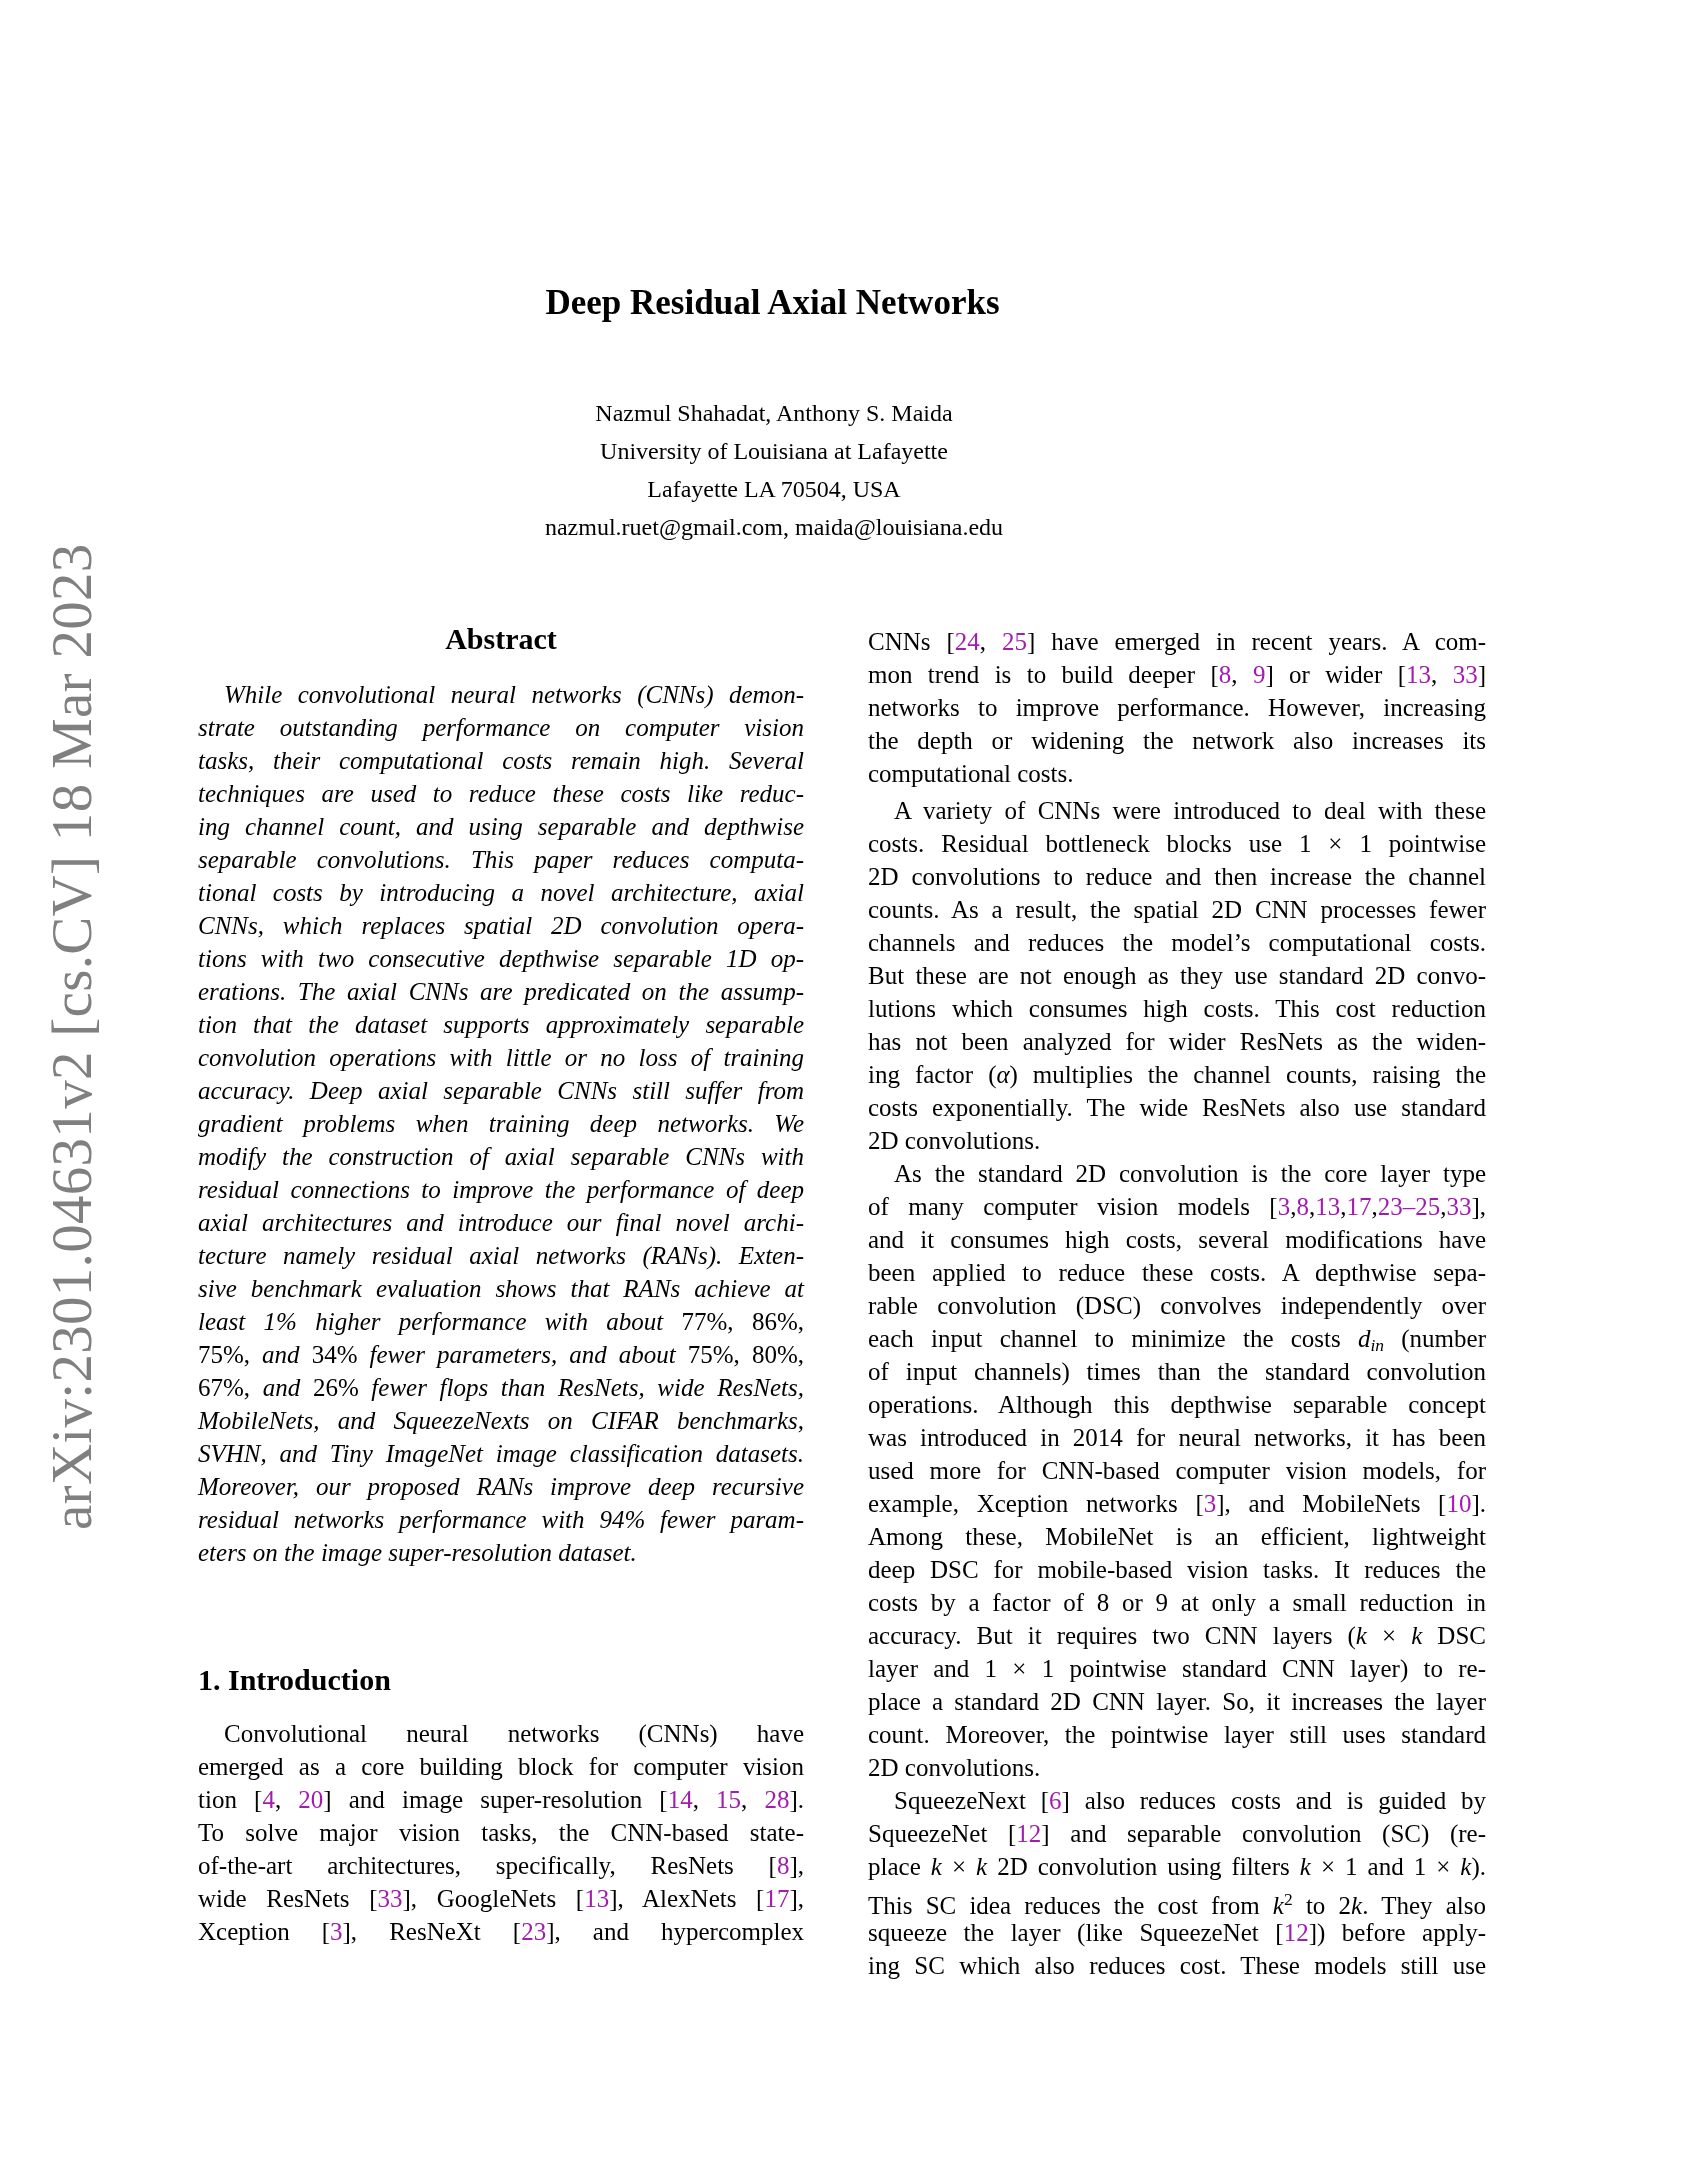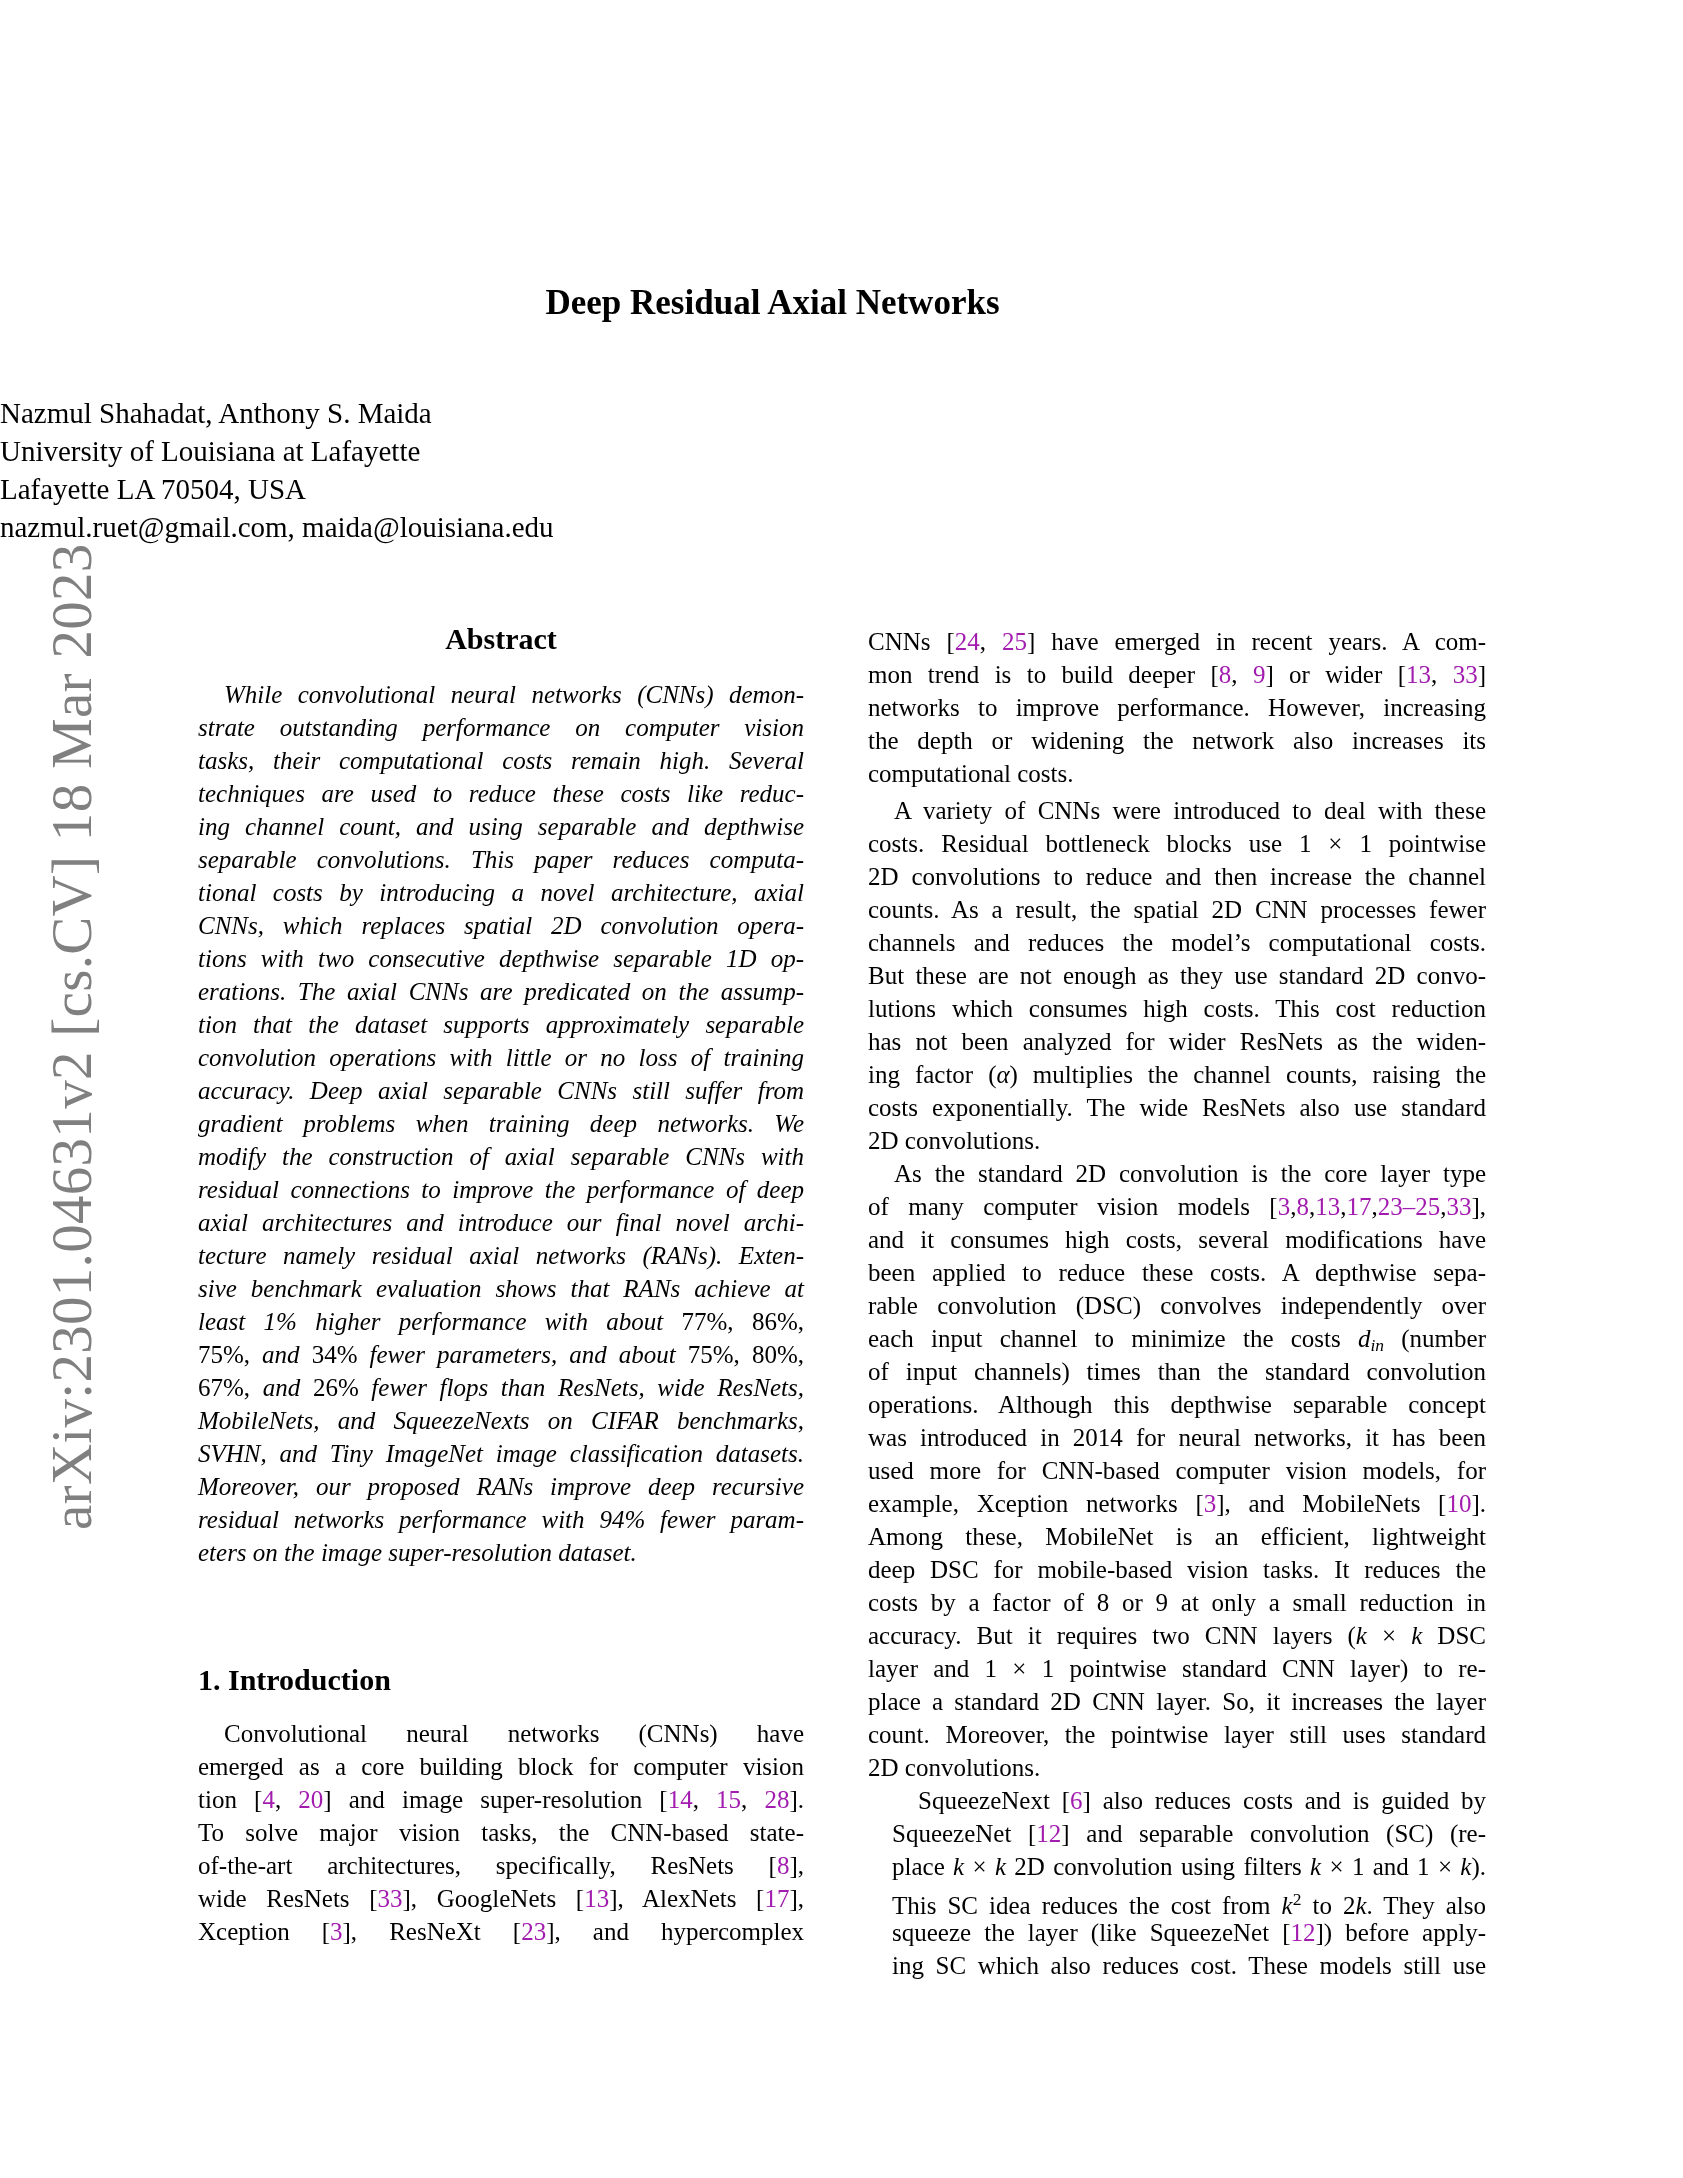--- a/index.html
+++ b/index.html
@@ -1,21 +1,21 @@
 <!DOCTYPE html>
 <html><head>
 <meta charset="utf-8">
 <style>
   html, body { margin: 0; padding: 0; background: #ffffff; }
   body { width: 1683px; height: 2178px; position: relative; overflow: hidden;
          font-family: "Liberation Serif", "DejaVu Serif", serif; color: #000; }
   .title { position: absolute; left: 0; width: 1545px; top: 283px; text-align: center;
            font-size: 35px; font-weight: bold; line-height: 40px; }
-  .authors { position: absolute; left: 0; width: 1548px; top: 394px; text-align: left;
-             font-size: 29px; line-height: 38px; }
+  .authors { position: absolute; left: 0; width: 1548px; top: 394px; text-align: center;
+             font-size: 24px; line-height: 38px; }
   .authors div { white-space: nowrap; }
   .stamp { position: absolute; left: 42px; top: 1530px; transform-origin: 0 0;
            transform: rotate(-90deg); font-family: "Liberation Serif", "DejaVu Serif", serif;
            font-size: 57px; color: #808080; white-space: nowrap; line-height: 59px; letter-spacing: 0.3px; }
   .col { position: absolute; width: 606px; }
   .col.left { left: 198px; }
   .col.right { left: 868px; width: 618px; }
   .heading { font-weight: bold; font-size: 30px; line-height: 34px; white-space: nowrap; }
   .abs-heading { text-align: center; }
   .line { font-size: 25px; line-height: 33px; height: 33px; white-space: nowrap;
@@ -125,21 +125,21 @@
       <div class="line"><span>example, Xception networks [</span><span class="cite">3</span><span>], and MobileNets [</span><span class="cite">10</span><span>].</span></div>
       <div class="line"><span>Among these, MobileNet is an efficient, lightweight</span></div>
       <div class="line"><span>deep DSC for mobile-based vision tasks. It reduces the</span></div>
       <div class="line"><span>costs by a factor of 8 or 9 at only a small reduction in</span></div>
       <div class="line"><span>accuracy.  But it requires two CNN layers (</span><span class="math">k</span><span> × </span><span class="math">k</span><span> DSC</span></div>
       <div class="line"><span>layer and 1 × 1 pointwise standard CNN layer) to re-</span></div>
       <div class="line"><span>place a standard 2D CNN layer. So, it increases the layer</span></div>
       <div class="line"><span>count. Moreover, the pointwise layer still uses standard</span></div>
       <div class="line last"><span>2D convolutions.</span></div>
     </div>
-    <div style="margin-top: 0px; margin-left: 24px;">
+    <div style="margin-top: 0px;">
       <div class="line indent"><span>SqueezeNext [</span><span class="cite">6</span><span>] also reduces costs and is guided by</span></div>
       <div class="line"><span>SqueezeNet [</span><span class="cite">12</span><span>] and separable convolution (SC) (re-</span></div>
       <div class="line"><span>place </span><span class="math">k</span><span> × </span><span class="math">k</span><span> 2D convolution using filters </span><span class="math">k</span><span> × 1 and 1 × </span><span class="math">k</span><span>).</span></div>
       <div class="line"><span>This SC idea reduces the cost from </span><span class="math">k</span><span class="sup">2</span><span> to 2</span><span class="math">k</span><span>. They also</span></div>
       <div class="line"><span>squeeze the layer (like SqueezeNet [</span><span class="cite">12</span><span>]) before apply-</span></div>
       <div class="line"><span>ing SC which also reduces cost. These models still use</span></div>
     </div>
   </div>
 
 

